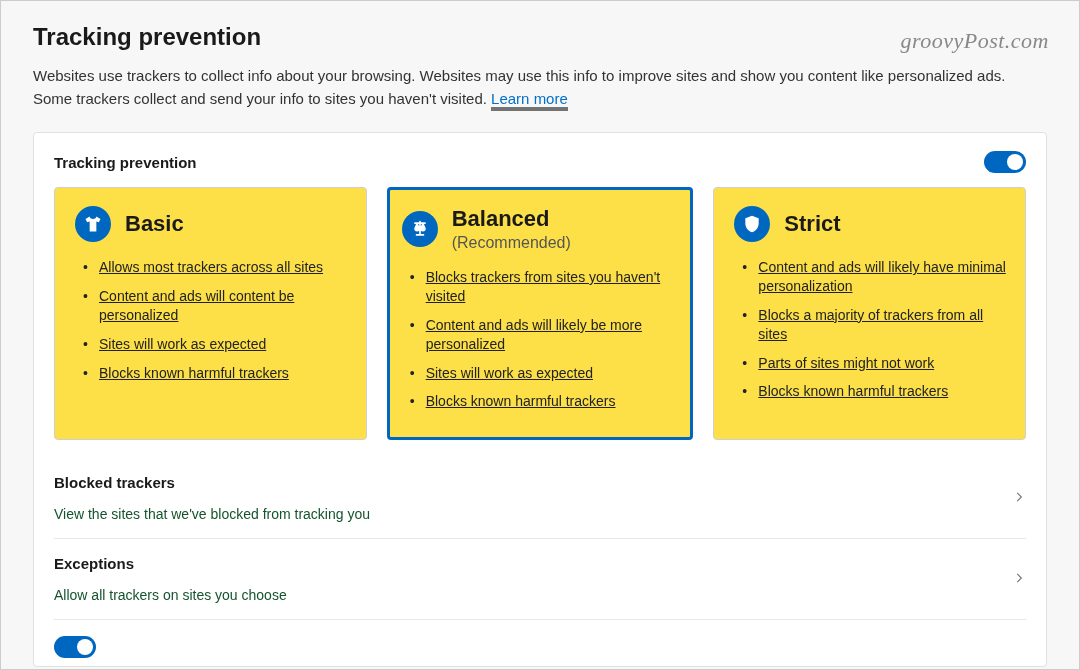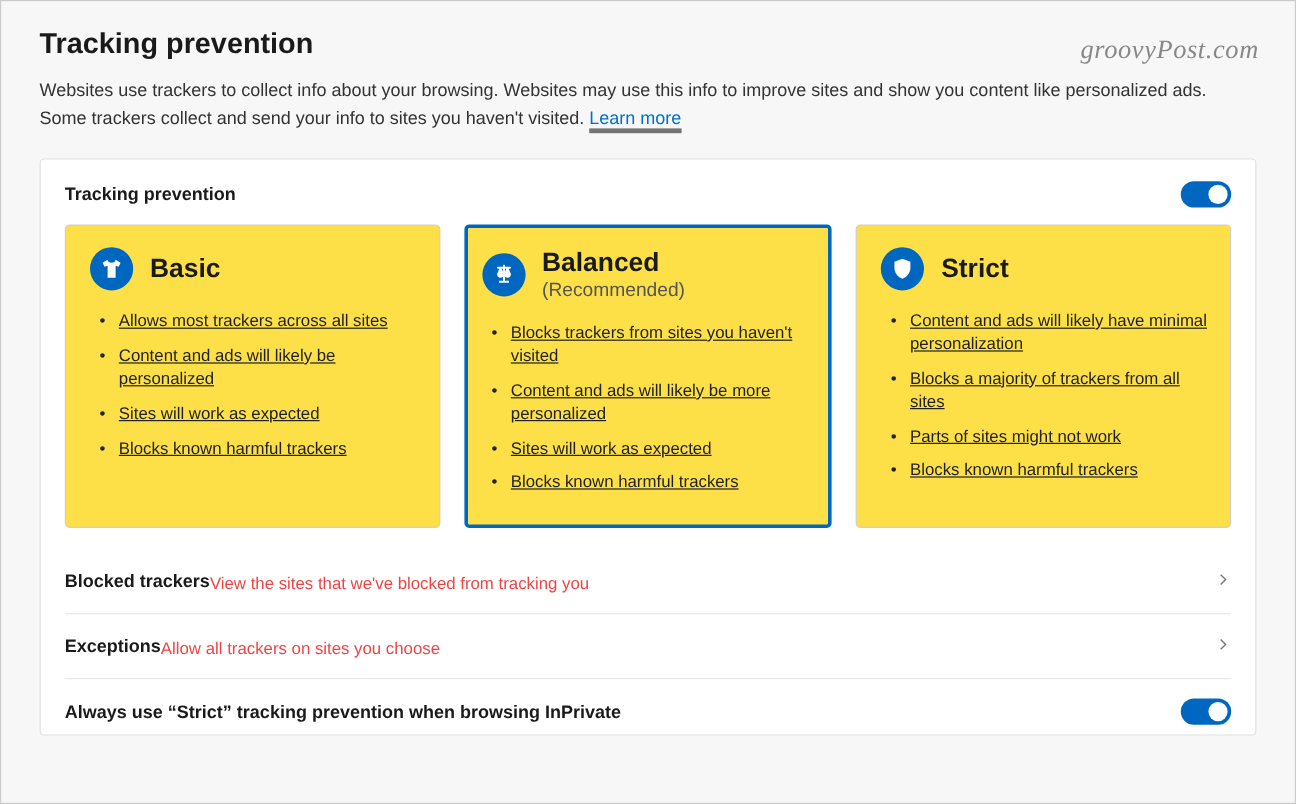--- a/index.html
+++ b/index.html
@@ -142,23 +142,23 @@
       top: 0;
       color: #222;
     }
     .row {
       display: flex;
       align-items: center;
       justify-content: space-between;
       padding: 10px 0;
       cursor: pointer;
     }
-    .row-text { display: flex; flex-direction: row; }
+    .row-text { display: flex; flex-direction: column; }
     .row-title { font-size: 15px; font-weight: 600; color: #1a1a1a; }
-    .row-desc { font-size: 14px; color: #ef4444; margin-top: 2px; }
+    .row-desc { font-size: 14px; color: #14532d; margin-top: 15px; }
     .chev {
       color: #767676;
       font-size: 18px;
     }
     .divider {
       height: 1px;
       background: #e8e8e8;
       margin: 6px 0;
     }
     .always-row {
@@ -197,21 +197,21 @@
             <svg width="20" height="20" viewBox="0 0 24 24">
                 <path d="M16 3l5 3-2 4-3-1v12H8V9L5 10 3 6l5-3c0 1.7 1.8 3 4 3s4-1.3 4-3z"></path>
               </svg>
           </div>
           <div class="level-title-wrap">
             <div class="level-title">Basic</div>
           </div>
         </div>
         <ul class="level-list">
           <li>Allows most trackers across all sites</li>
-          <li>Content and ads will likely be personalized</li>
+          <li>Content and ads will content be personalized</li>
           <li>Sites will work as expected</li>
           <li>Blocks known harmful trackers</li>
         </ul>
       </div>
 
       <div class="level-card selected">
         <div class="level-head">
           <div class="level-icon">
             <svg width="20" height="20" viewBox="0 0 24 24">
                 <path d="M12 2l1 2h6l-3 7a4 4 0 0 1-8 0h2a2 2 0 0 0 4 0l-2-5-2 5a2 2 0 0 0 4 0h2a4 4 0 0 1-8 0L5 4h6l1-2zM4 20h16v2H4z" opacity="0"></path>
@@ -275,20 +275,19 @@
       <div class="chev">
         <svg width="14" height="14" viewBox="0 0 24 24" fill="none" stroke="#767676" stroke-width="2">
             <polyline points="9 5 16 12 9 19"></polyline>
           </svg>
       </div>
     </div>
 
     <div class="divider"></div>
 
     <div class="always-row">
-      <div class="row-title">Always use “Strict” tracking prevention when browsing InPrivate</div>
       <div class="toggle">
         <div class="knob"></div>
       </div>
     </div>
 
   </div>
 </div>
 
 </body></html>

